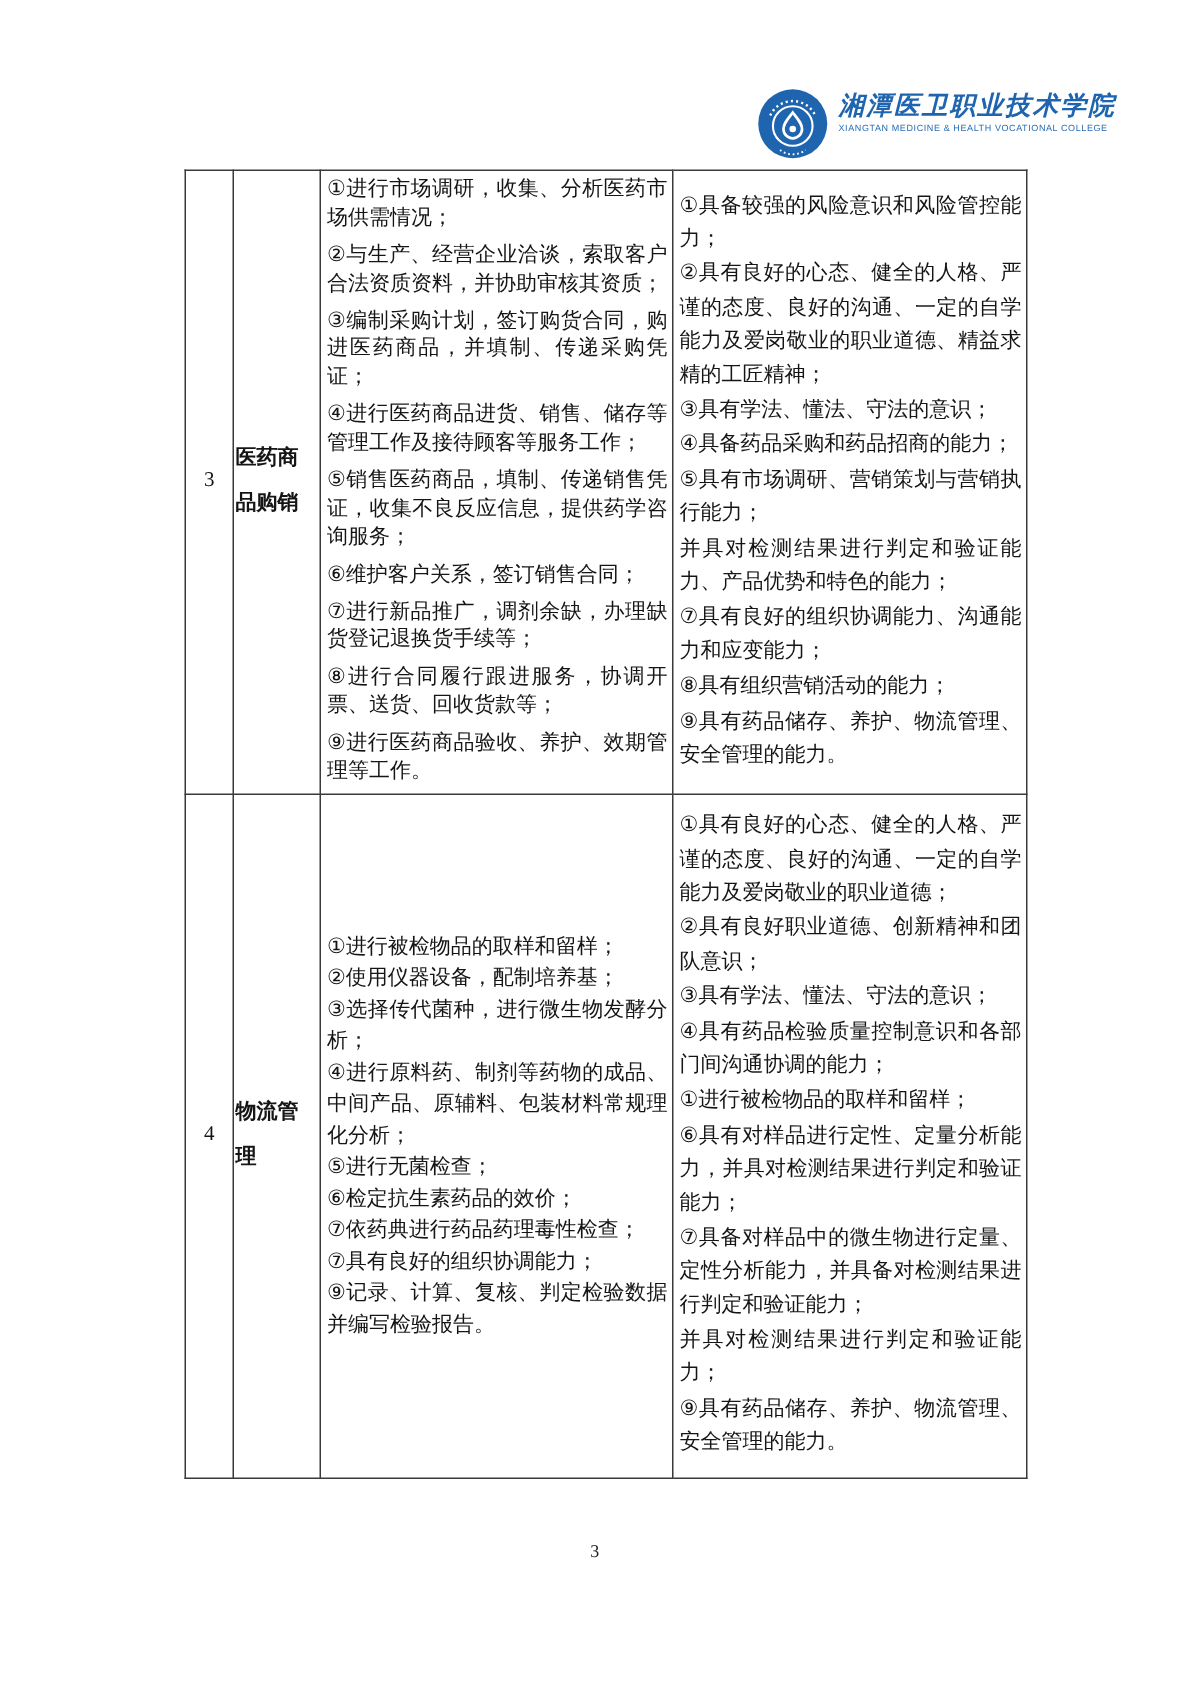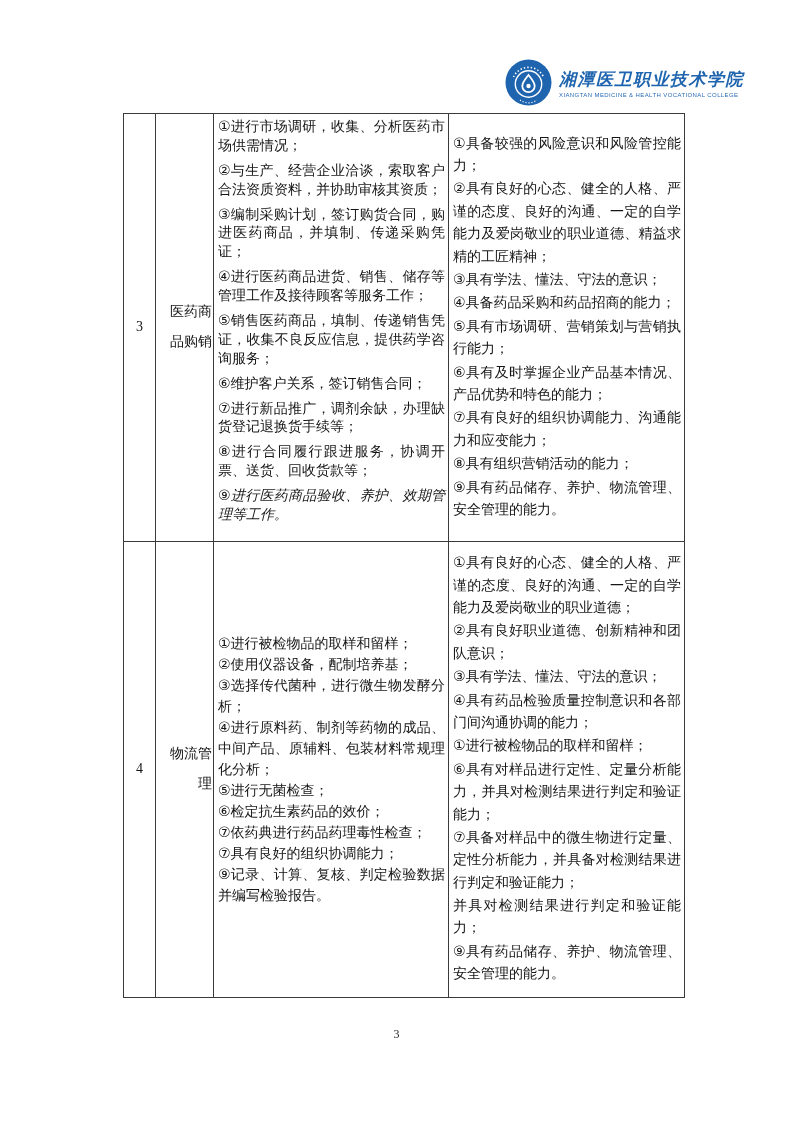--- a/index.html
+++ b/index.html
@@ -8,21 +8,21 @@
     width: 793px; height: 1122px;
     position: relative;
     font-family: "Liberation Serif", "DejaVu Serif", "DejaVu Sans", serif;
     color: #1a1a1a;
     overflow: hidden;
   }
 
   
   .logo {
     position: absolute; top: 59px; left: 505px;
-    display: flex; align-items: center; gap: 7px;
+    display: flex; align-items: flex-start; gap: 7px;
   }
   .emblem { width: 47px; height: 47px; display: block; }
   .logo-text { display: flex; flex-direction: column; }
   .logo-cn {
     font-size: 17px; font-weight: bold; font-style: italic;
     color: #1e64ae; letter-spacing: 1.5px; white-space: nowrap;
     font-family: "Liberation Serif", "DejaVu Serif", serif;
   }
   .logo-en {
     font-size: 6px; color: #2a6cb5; letter-spacing: 0.4px;
@@ -35,30 +35,30 @@
     position: absolute; left: 123px; top: 113px;
     width: 561px; border-collapse: collapse; table-layout: fixed;
   }
   .doc-table td {
     border: 1px solid #3a3a3a;
     vertical-align: middle;
     font-size: 14px;
     color: #151515;
   }
   .doc-table td.num  { text-align: center; }
-  .doc-table td.cat  { text-align: right; line-height: 2.2; padding: 0 1px; }
+  .doc-table td.cat  { text-align: left; line-height: 2.2; padding: 0 1px; font-weight: bold; }
   .doc-table td.duties, .doc-table td.abilities {
     padding: 4px 3px 4px 4px;
     text-align: justify;
   }
   tr.row-0 td { height: 381px; }
   tr.row-1 td { height: 456px; margin-top: 45px; }
 
   tr.row-0 .duties p { line-height: 1.35; margin-bottom: 6px; }
-  tr.row-0 .duties p:last-child { margin-bottom: 12px; font-style: italic; }
+  tr.row-0 .duties p:last-child { margin-bottom: 0; }
   tr.row-1 .duties p { line-height: 1.5; margin-bottom: 0; }
   .doc-table .abilities p { line-height: 1.6; margin-bottom: 1px; }
 
   
   .page-num {
     position: absolute; top: 1027px; left: 0; width: 100%;
     text-align: center; font-size: 12px; color: #222;
   }
 </style>
 </head>
@@ -104,21 +104,21 @@
           <p>⑦进行新品推广，调剂余缺，办理缺货登记退换货手续等；</p>
           <p>⑧进行合同履行跟进服务，协调开票、送货、回收货款等；</p>
           <p>⑨进行医药商品验收、养护、效期管理等工作。</p>
         </td>
         <td class="abilities">
           <p>①具备较强的风险意识和风险管控能力；</p>
           <p>②具有良好的心态、健全的人格、严谨的态度、良好的沟通、一定的自学能力及爱岗敬业的职业道德、精益求精的工匠精神；</p>
           <p>③具有学法、懂法、守法的意识；</p>
           <p>④具备药品采购和药品招商的能力；</p>
           <p>⑤具有市场调研、营销策划与营销执行能力；</p>
-          <p>⑥具有及时掌握企业产品基本情况、产品优势和特色的能力；</p>
+          <p>并具对检测结果进行判定和验证能力、产品优势和特色的能力；</p>
           <p>⑦具有良好的组织协调能力、沟通能力和应变能力；</p>
           <p>⑧具有组织营销活动的能力；</p>
           <p>⑨具有药品储存、养护、物流管理、安全管理的能力。</p>
         </td>
       </tr>
       <tr class="row-1">
         <td class="num">4</td>
         <td class="cat">物流管理</td>
         <td class="duties">
           <p>①进行被检物品的取样和留样；</p>

